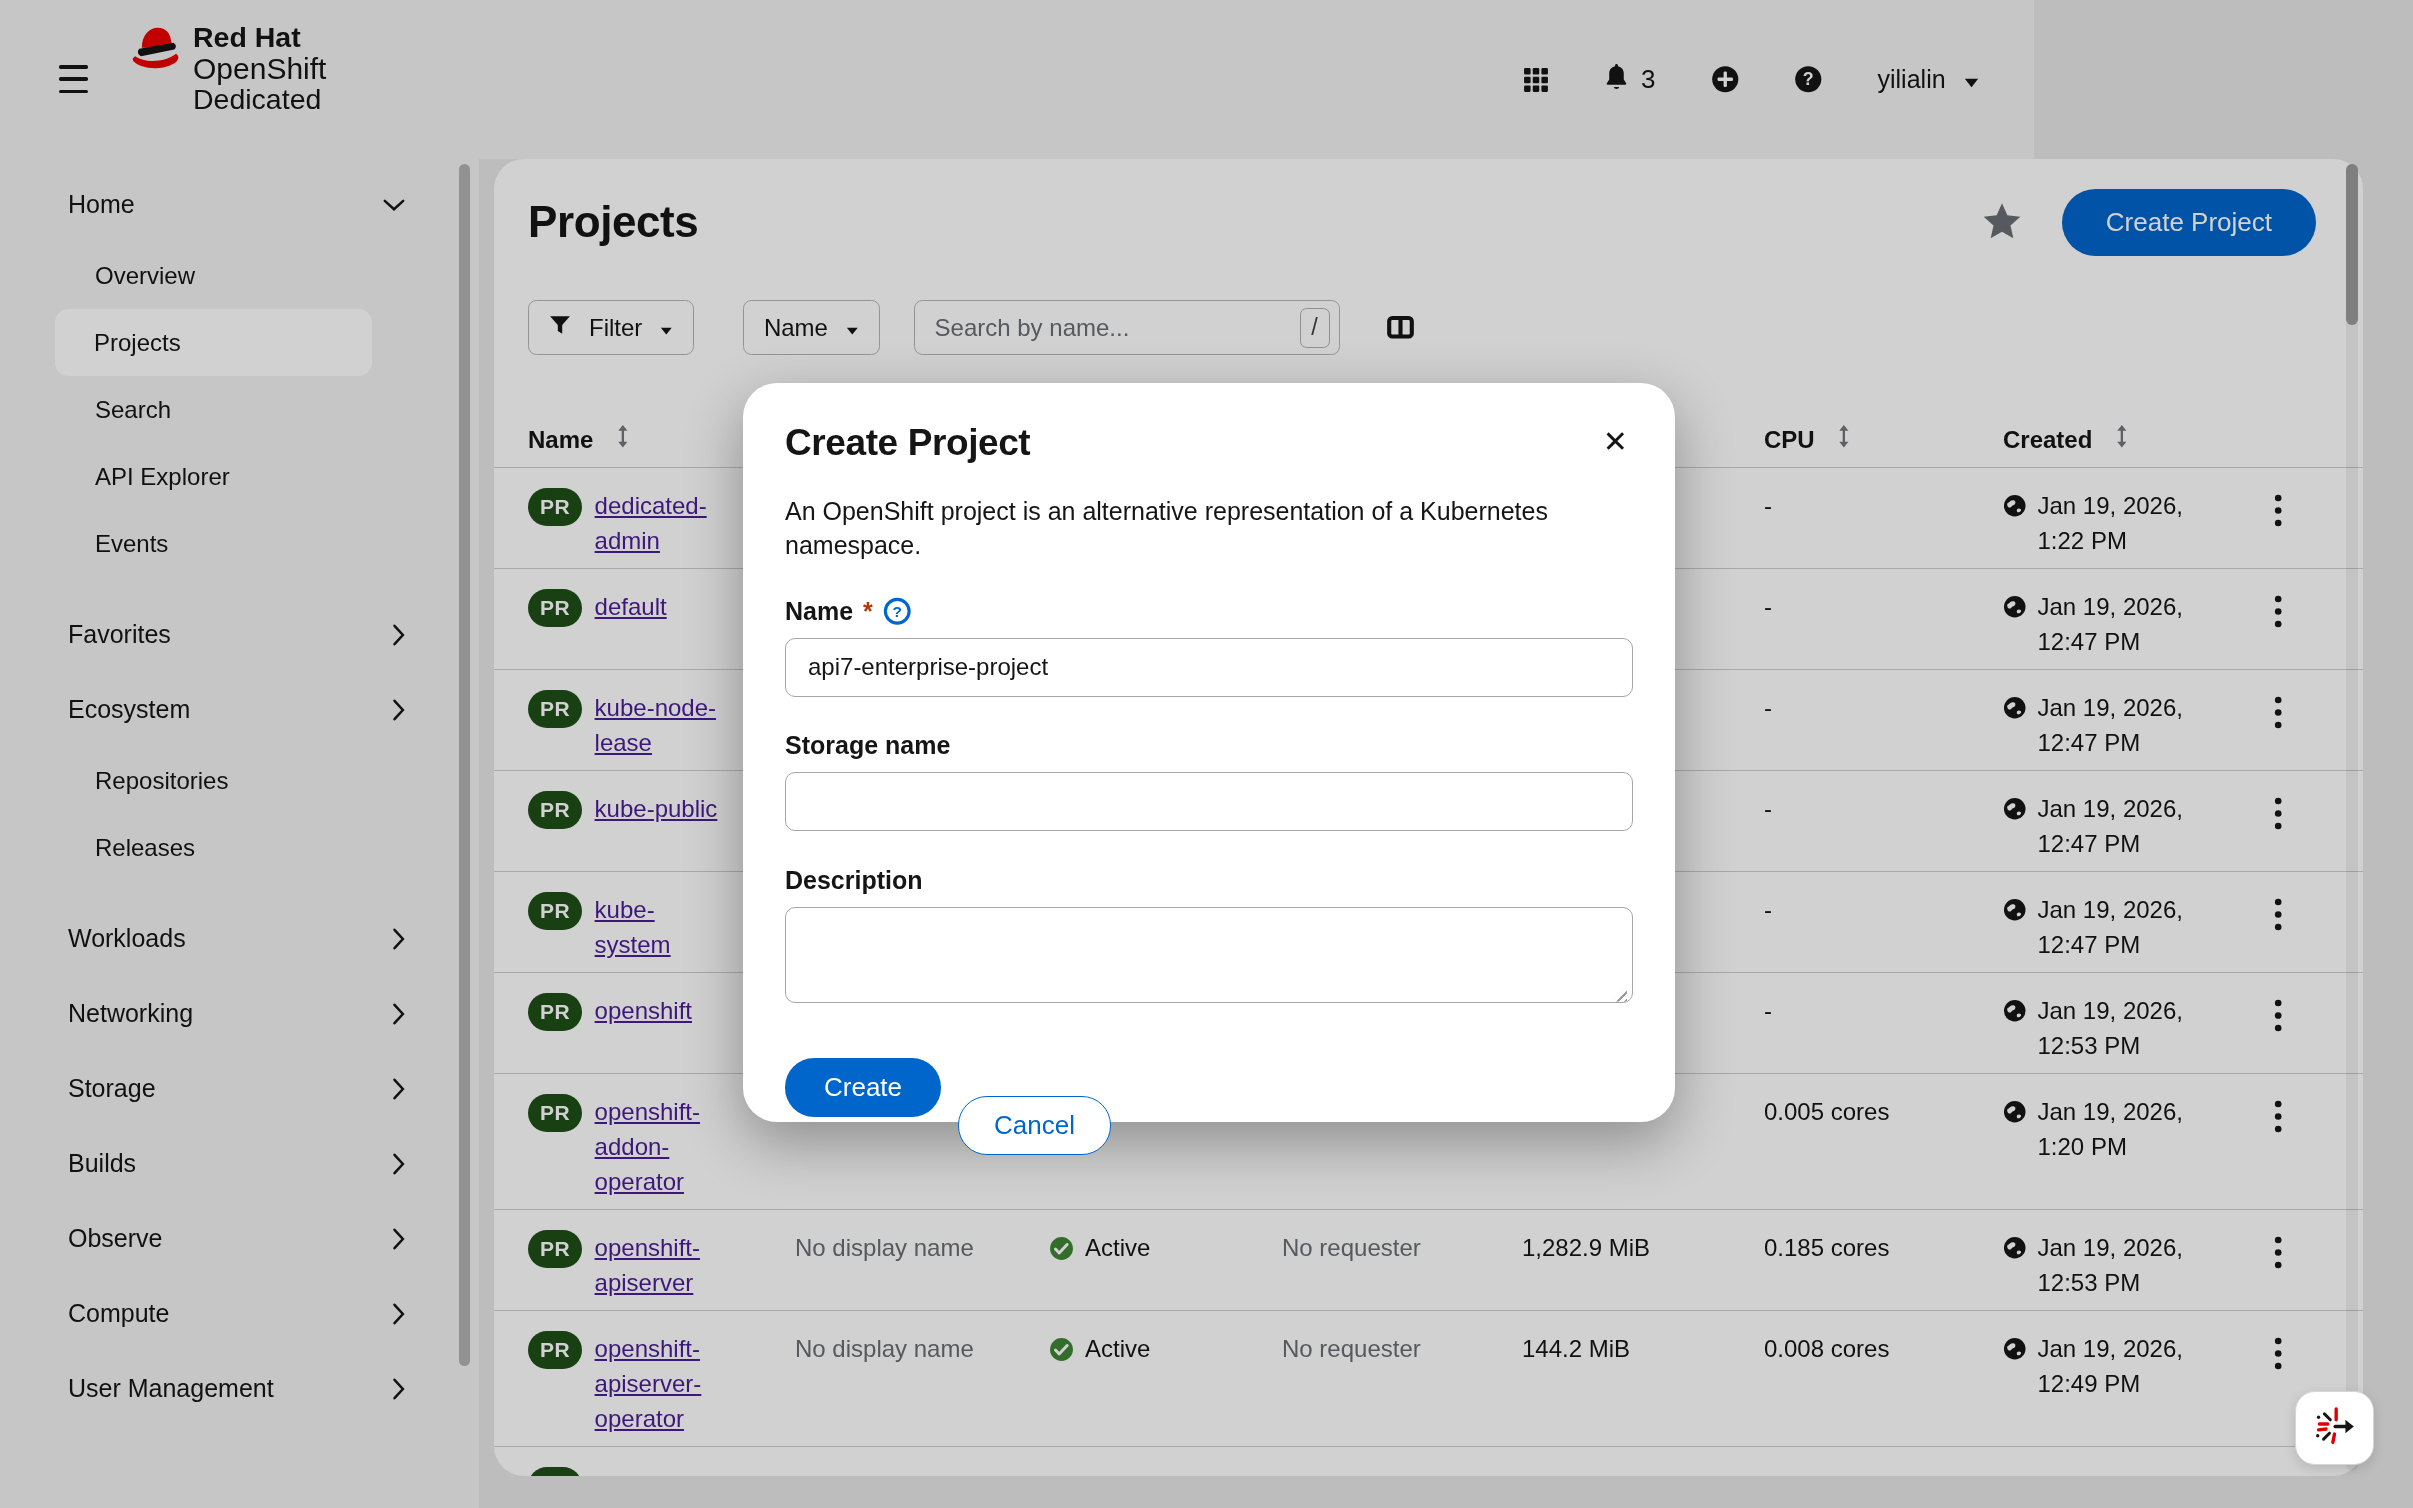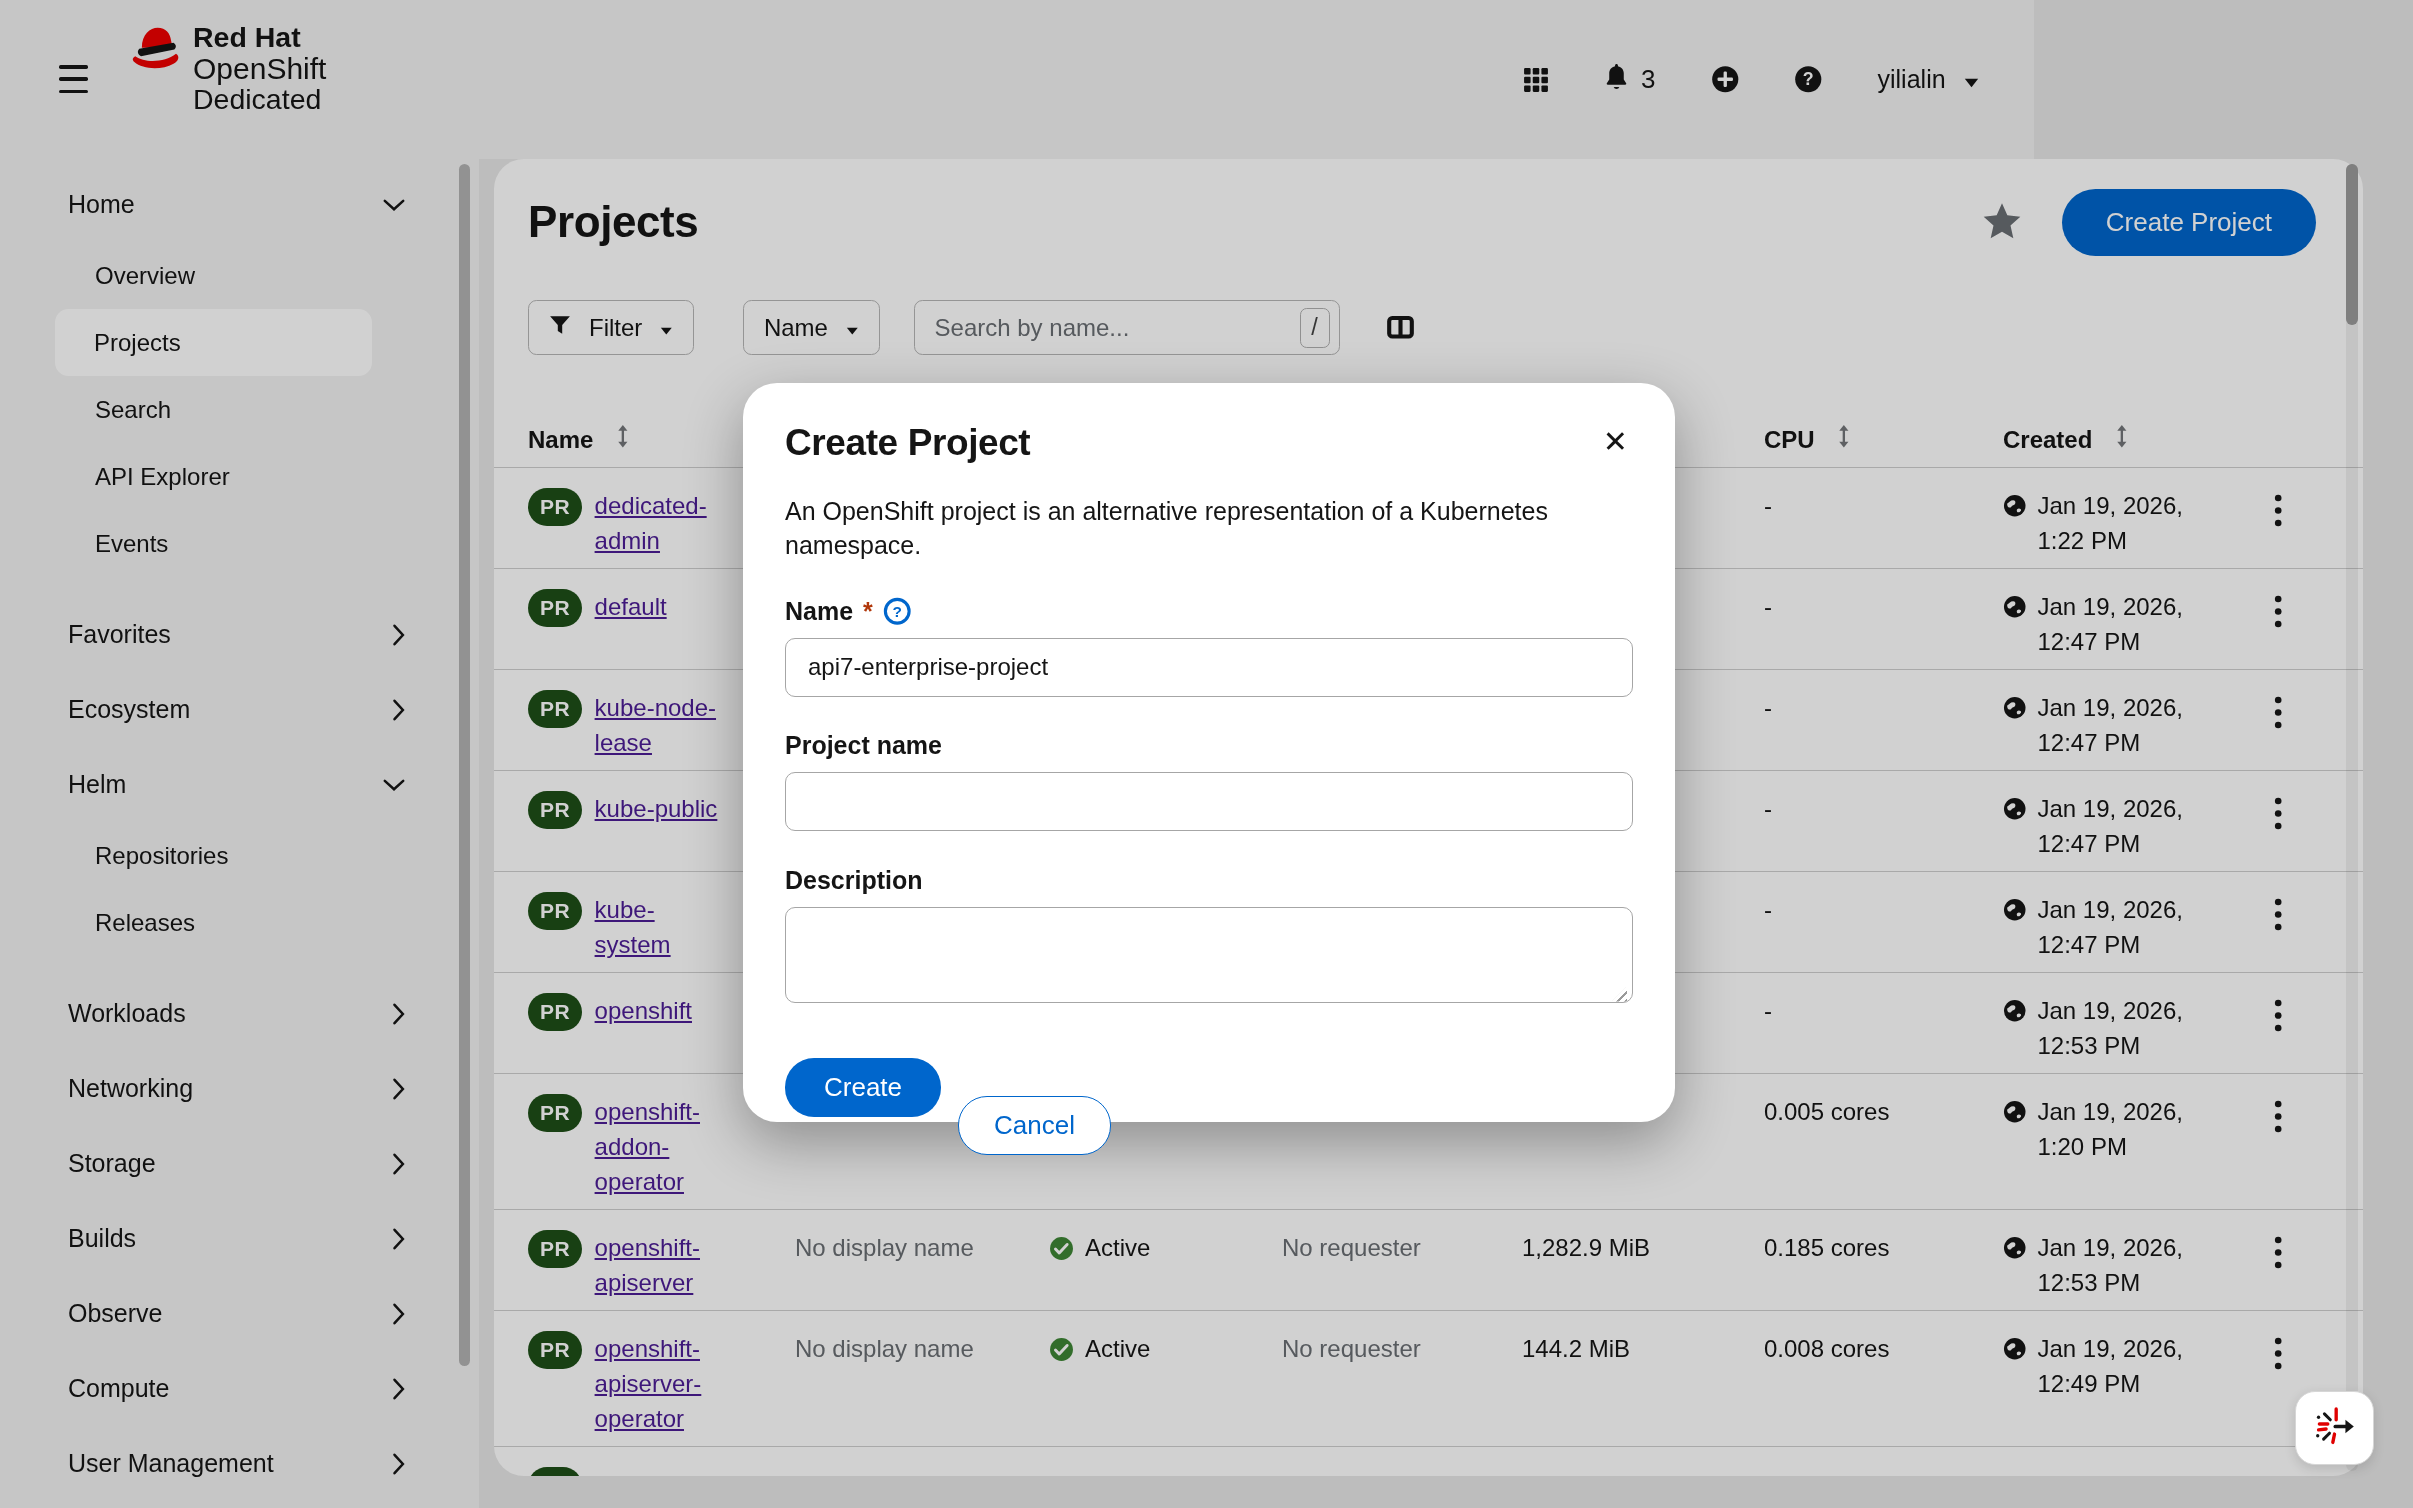--- a/index.html
+++ b/index.html
@@ -193,28 +193,20 @@
       </span>
     </div>
     <div class="side-item top">
       <span>Ecosystem</span>
       <span class="chev">
         <svg width="13.4" height="22" viewBox="0 0 16 26">
           <path d="M3 2l10 11L3 24" fill="none" stroke="#151515" stroke-width="3" stroke-linecap="round"></path>
         </svg>
       </span>
     </div>
-    <div class="side-item top">
-      <span>Helm</span>
-      <span class="chev">
-        <svg width="22" height="13.4" viewBox="0 0 26 16">
-          <path d="M2 3l11 10L24 3" fill="none" stroke="#151515" stroke-width="3" stroke-linecap="round"></path>
-        </svg>
-      </span>
-    </div>
     <div class="side-item sub">
       <span>Repositories</span>
     </div>
     <div class="side-item sub gap-after">
       <span>Releases</span>
     </div>
     <div class="side-item top">
       <span>Workloads</span>
       <span class="chev">
         <svg width="13.4" height="22" viewBox="0 0 16 26">
@@ -688,21 +680,21 @@
     <button class="help-btn">
       <svg width="28.5" height="28.5" viewBox="0 0 24 24">
           <circle cx="12" cy="12" r="10" fill="none" stroke="#0066cc" stroke-width="2.6"></circle>
           <text x="12" y="17" text-anchor="middle" font-size="13" font-weight="bold" fill="#0066cc" font-family="Liberation Sans, sans-serif">?</text>
         </svg>
     </button>
   </div>
   <input class="text-input" type="text" value="api7-enterprise-project" style="">
 
   <div class="field-label">
-    <span>Project name</span>
+    <span>Storage name</span>
   </div>
   <input class="text-input" type="text" value="" style="">
 
   <div class="field-label">
     <span>Description</span>
   </div>
   <div class="textarea-wrap">
     <textarea class="text-area" style=""></textarea>
     <span class="resize-grip"></span>
   </div>

